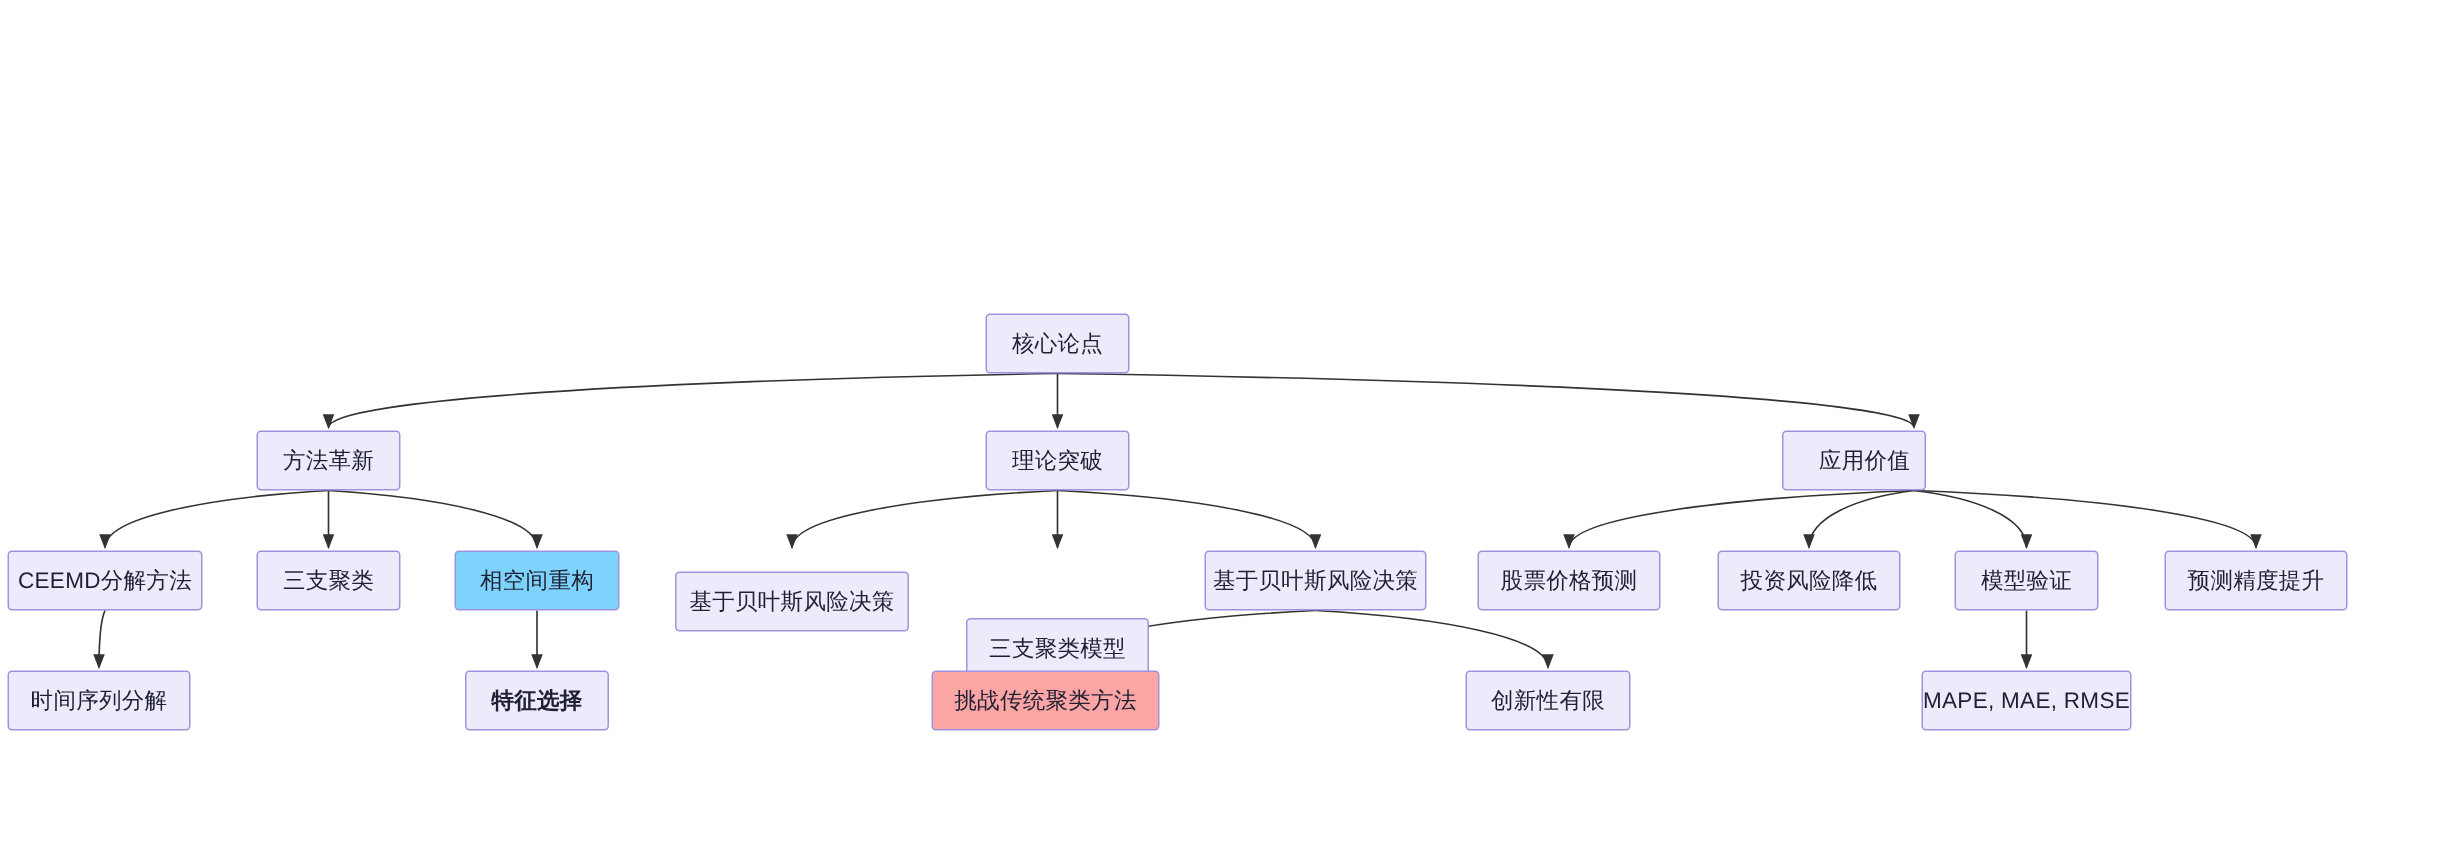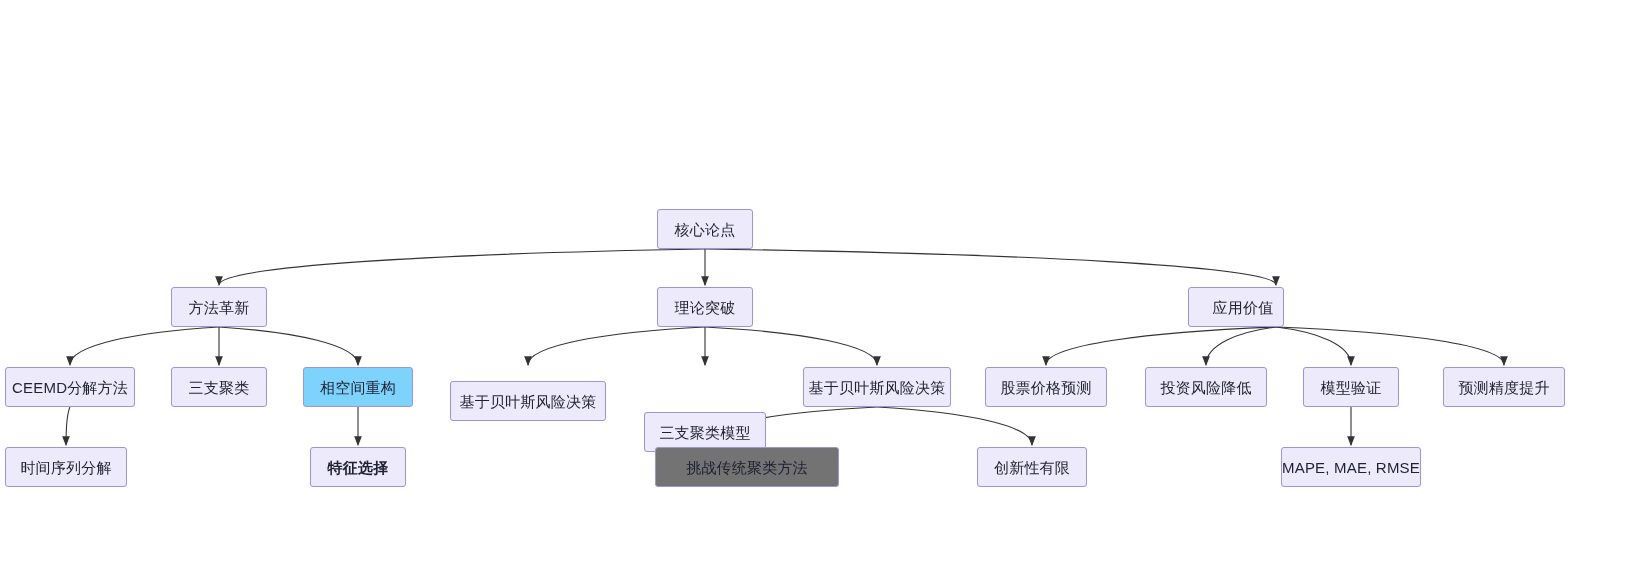--- a/index.html
+++ b/index.html
@@ -119,21 +119,21 @@
       </div>
       <div class="node" style="left: 1443px; top: 367px; width: 122px; height: 40px; background: rgb(236, 234, 251); border-color: rgb(159, 147, 223); color: rgb(31, 32, 51);">
         <span class="node-label">预测精度提升</span>
       </div>
       <div class="node" style="left: 5px; top: 447px; width: 122px; height: 40px; background: rgb(236, 234, 251); border-color: rgb(159, 147, 223); color: rgb(31, 32, 51);">
         <span class="node-label">时间序列分解</span>
       </div>
       <div class="node" style="left: 310px; top: 447px; width: 96px; height: 40px; background: rgb(236, 234, 251); border-color: rgb(159, 147, 223); color: rgb(31, 32, 51); font-weight: bold;">
         <span class="node-label">特征选择</span>
       </div>
-      <div class="node" style="left: 655px; top: 447px; width: 184px; height: 40px; background: #737373; border-color: rgb(159, 147, 223); color: rgb(31, 32, 51);">
+      <div class="node" style="left: 621px; top: 447px; width: 152px; height: 40px; background: #fca5a5; border-color: rgb(159, 147, 223); color: rgb(31, 32, 51);">
         <span class="node-label">挑战传统聚类方法</span>
       </div>
       <div class="node" style="left: 977px; top: 447px; width: 110px; height: 40px; background: rgb(236, 234, 251); border-color: rgb(159, 147, 223); color: rgb(31, 32, 51);">
         <span class="node-label">创新性有限</span>
       </div>
       <div class="node" style="left: 1281px; top: 447px; width: 140px; height: 40px; background: rgb(236, 234, 251); border-color: rgb(159, 147, 223); color: rgb(31, 32, 51);">
         <span class="node-label">MAPE, MAE, RMSE</span>
       </div>
     </div>
 </div>

